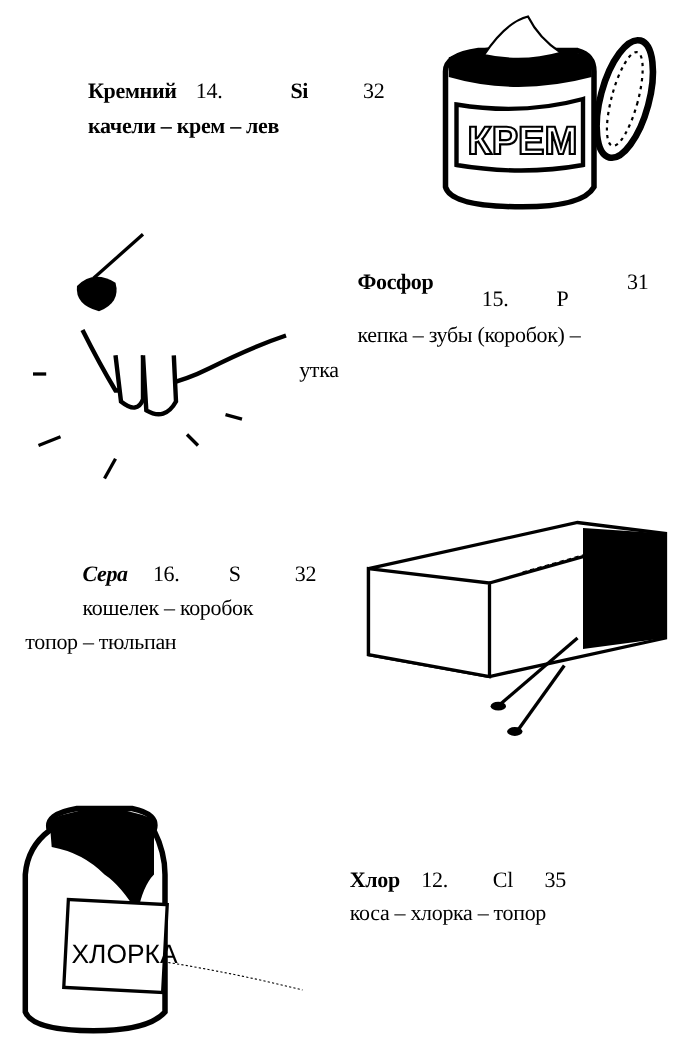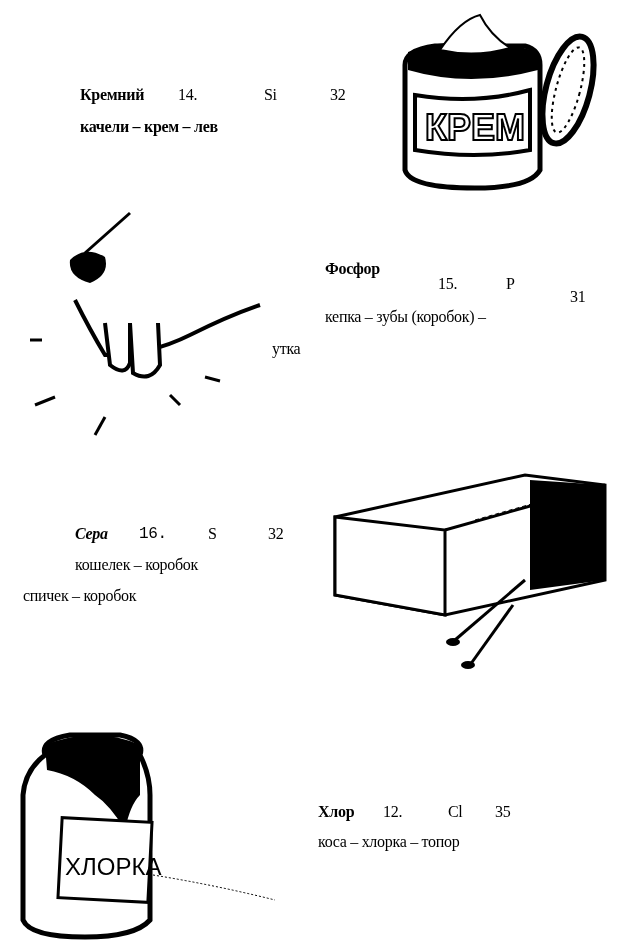--- a/index.html
+++ b/index.html
@@ -1,69 +1,69 @@
 <!DOCTYPE html>
 <html><head>
 <meta charset="utf-8">
 <style>
   html, body { margin: 0; padding: 0; background: #fff; }
   body { width: 636px; height: 949px; position: relative; overflow: hidden;
          font-family: "Liberation Serif", serif; color: #000; }
-  .t { position: absolute; font-size: 16px; line-height: 30px; white-space: pre; letter-spacing: -0.3px; margin-top: 12px; }
+  .t { position: absolute; font-size: 20px; line-height: 30px; white-space: pre; letter-spacing: -0.3px; }
   .b { font-weight: bold; }
   svg { position: absolute; overflow: visible; }
 </style>
 </head>
 <body>
 
 <div>
   <span class="t b" style="left:80px;top:68px;">Кремний</span>
   <span class="t" style="left:178px;top:68px;">14.</span>
-  <span class="t" style="left:264px;top:68px;">Si</span>
+  <span class="t" style="left:264px;top:68px;font-weight:bold;">Si</span>
   <span class="t" style="left:330px;top:68px;">32</span>
   <span class="t" style="left:80px;top:100px;font-weight:bold;">качели – крем – лев</span>
   <svg style="left:380px;top:10px;" width="250" height="180" viewBox="0 0 250 180">
     <path d="M25 55 Q25 40 55 36 L145 36 Q160 40 160 55 L160 160 Q150 178 95 178 Q30 178 25 160 Z" fill="#fff" stroke="#000" stroke-width="5"></path>
     <path d="M28 42 Q90 20 158 42 L158 60 Q90 78 28 60 Z" fill="#000"></path>
     <path d="M60 40 Q80 10 100 5 Q110 25 130 38 Q95 48 60 40 Z" fill="#fff" stroke="#000" stroke-width="2"></path>
     <path d="M35 85 Q95 95 150 80 L150 140 Q95 150 35 140 Z" fill="#fff" stroke="#000" stroke-width="4"></path>
     <text x="45" y="130" font-family="Liberation Sans, sans-serif" font-size="36" font-weight="bold" fill="#fff" stroke="#000" stroke-width="2">КРЕМ</text>
     <ellipse cx="188" cy="80" rx="22" ry="55" fill="#fff" stroke="#000" stroke-width="6" transform="rotate(15 188 80)"></ellipse>
     <ellipse cx="188" cy="80" rx="12" ry="44" fill="none" stroke="#000" stroke-width="2" stroke-dasharray="3 4" transform="rotate(15 188 80)"></ellipse>
   </svg>
 </div>
 
 <div>
   <span class="t b" style="left:325px;top:242px;">Фосфор</span>
   <span class="t" style="left:438px;top:257px;">15.</span>
   <span class="t" style="left:506px;top:257px;">P</span>
-  <span class="t" style="left:570px;top:270px;">31</span>
+  <span class="t" style="left:570px;top:242px;">31</span>
   <span class="t" style="left:325px;top:290px;">кепка – зубы (коробок) –</span>
   <span class="t" style="left:272px;top:322px;">утка</span>
   <svg style="left:30px;top:205px;" width="250" height="240" viewBox="0 0 250 240">
     <line x1="100" y1="8" x2="55" y2="48" stroke="#000" stroke-width="3"></line>
     <path d="M40 55 Q55 40 75 52 Q80 70 60 78 Q38 72 40 55 Z" fill="#000"></path>
     <path d="M45 95 Q60 125 75 150 Q120 150 160 130 Q200 110 230 100" fill="none" stroke="#000" stroke-width="4"></path>
     <path d="M75 118 L80 160 Q95 172 100 158 L100 118" fill="#fff" stroke="#000" stroke-width="4"></path>
     <path d="M100 118 L103 168 Q120 178 130 160 L128 118" fill="#fff" stroke="#000" stroke-width="4"></path>
     <line x1="0" y1="135" x2="12" y2="135" stroke="#000" stroke-width="3"></line>
     <line x1="5" y1="200" x2="25" y2="192" stroke="#000" stroke-width="3"></line>
     <line x1="65" y1="230" x2="75" y2="212" stroke="#000" stroke-width="3"></line>
     <line x1="140" y1="190" x2="150" y2="200" stroke="#000" stroke-width="3"></line>
     <line x1="175" y1="172" x2="190" y2="176" stroke="#000" stroke-width="3"></line>
   </svg>
 </div>
 
 <div>
   <span class="t b" style="left:75px;top:507px;font-style:italic;">Сера</span>
-  <span class="t" style="left:139px;top:507px;font-family:Liberation Mono, monospace;">16.</span>
+  <span class="t" style="left:139px;top:507px;">16.</span>
   <span class="t" style="left:208px;top:507px;">S</span>
   <span class="t" style="left:268px;top:507px;">32</span>
   <span class="t" style="left:75px;top:538px;text-align:right;">кошелек – коробок</span>
-  <span class="t" style="left:23px;top:569px;">спичек – коробок</span>
+  <span class="t" style="left:23px;top:569px;">топор – тюльпан</span>
   <svg style="left:325px;top:465px;" width="290" height="215" viewBox="0 0 290 215">
     <path d="M10 52 L200 10 L280 20 L280 115 L120 150 L10 130 Z" fill="#fff" stroke="#000" stroke-width="3"></path>
     <path d="M10 52 L120 65 L120 150 L10 130 Z" fill="#fff" stroke="#000" stroke-width="3"></path>
     <path d="M120 65 L280 20" stroke="#000" stroke-width="3"></path>
     <path d="M205 15 L280 20 L280 115 L205 125 Z" fill="#000"></path>
     <path d="M150 55 L210 38" stroke="#000" stroke-width="1" stroke-dasharray="4 3"></path>
     <line x1="130" y1="175" x2="200" y2="115" stroke="#000" stroke-width="3"></line>
     <ellipse cx="128" cy="177" rx="7" ry="4" fill="#000"></ellipse>
     <line x1="145" y1="200" x2="188" y2="140" stroke="#000" stroke-width="3"></line>
     <ellipse cx="143" cy="200" rx="7" ry="4" fill="#000"></ellipse>

